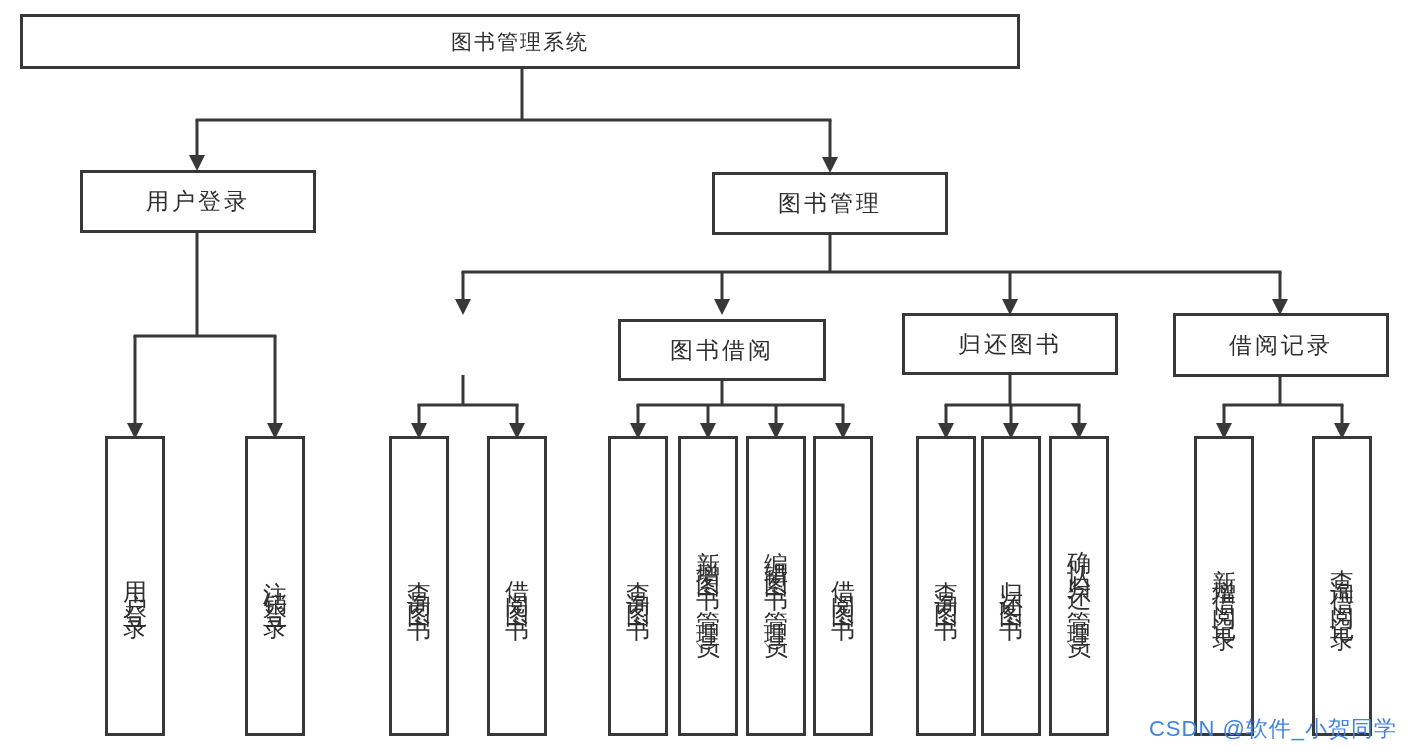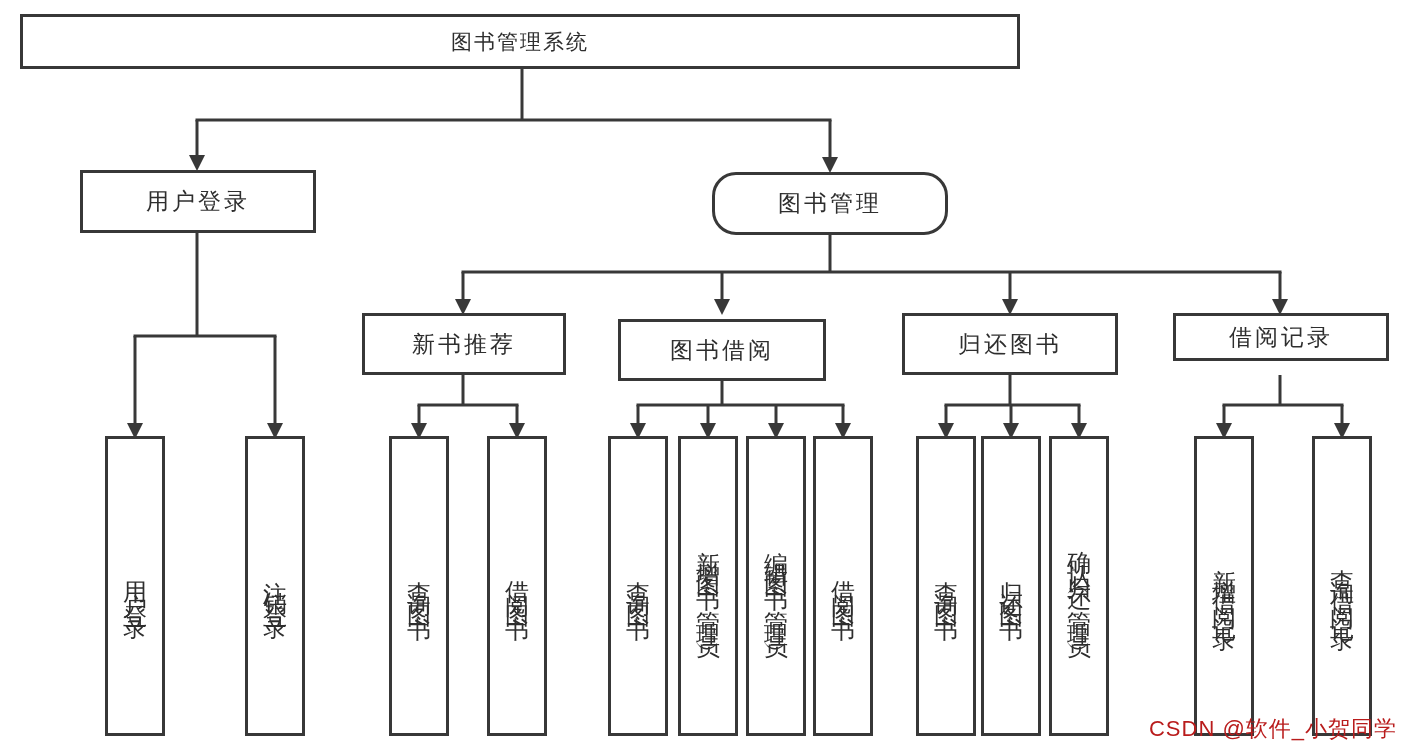--- a/index.html
+++ b/index.html
@@ -29,25 +29,25 @@
     align-items: center;
     justify-content: center;
     z-index: 2;
     font-family: Liberation Serif, serif;
   }
   .node span { white-space: nowrap; }
   .h-node span { font-size: 23px; letter-spacing: 3px; }
   .root-node { left: 20px; top: 14px; width: 1000px; height: 55px; }
   .root-node span { font-size: 21px; letter-spacing: 2px; }
   .n-user-login     { left: 80px;  top: 170px; width: 236px; height: 63px; }
-  .n-book-mgmt      { left: 712px; top: 172px; width: 236px; height: 63px; border-radius: 24px; }
+  .n-book-mgmt      { left: 712px; top: 172px; width: 236px; height: 63px; }
   .n-new-book       { left: 362px; top: 313px; width: 204px; height: 62px; }
   .n-book-borrow    { left: 618px; top: 313px; width: 208px; height: 62px; margin-top: 6px; }
   .n-current-borrow { left: 902px; top: 313px; width: 216px; height: 62px; }
-  .n-borrow-records { left: 1173px; top: 313px; width: 216px; height: 48px; }
+  .n-borrow-records { left: 1173px; top: 313px; width: 216px; height: 64px; }
   .leaf { top: 436px; width: 60px; height: 300px; }
   .leaf span {
     writing-mode: vertical-rl;
     text-orientation: mixed;
     font-size: 24px;
     letter-spacing: 12px;
     line-height: 1;
   }
   .leaf-a1 { left: 105px; }  .leaf-a2 { left: 245px; }
   .leaf-b1 { left: 389px; }  .leaf-b2 { left: 487px; }
@@ -55,21 +55,21 @@
   .leaf-c3 { left: 746px; }  .leaf-c4 { left: 813px; }
   .leaf-d1 { left: 916px; }  .leaf-d2 { left: 981px; }
   .leaf-d3 { left: 1049px; }
   .leaf-e1 { left: 1194px; } .leaf-e2 { left: 1312px; }
   .watermark {
     position: absolute;
     right: 8px;
     top: 714px;
     font-size: 22px;
     letter-spacing: 1px;
-    color: #b91c1c;
+    color: #3b82f6;
     z-index: 5;
   }
 </style>
 </head>
 <body>
 
 <div class="canvas">
 
   <svg class="wires" viewBox="0 0 1405 747" xmlns="http://www.w3.org/2000/svg">
     <defs>
@@ -123,23 +123,20 @@
     <span>图书管理系统</span>
   </div>
 
   <div class="node n-user-login h-node">
     <span>用户登录</span>
   </div>
   <div class="node n-book-mgmt h-node">
     <span>图书管理</span>
   </div>
 
-  <div class="node n-new-book h-node">
-    <span>新书推荐</span>
-  </div>
   <div class="node n-book-borrow h-node">
     <span>图书借阅</span>
   </div>
   <div class="node n-current-borrow h-node">
     <span>归还图书</span>
   </div>
   <div class="node n-borrow-records h-node">
     <span>借阅记录</span>
   </div>
 

